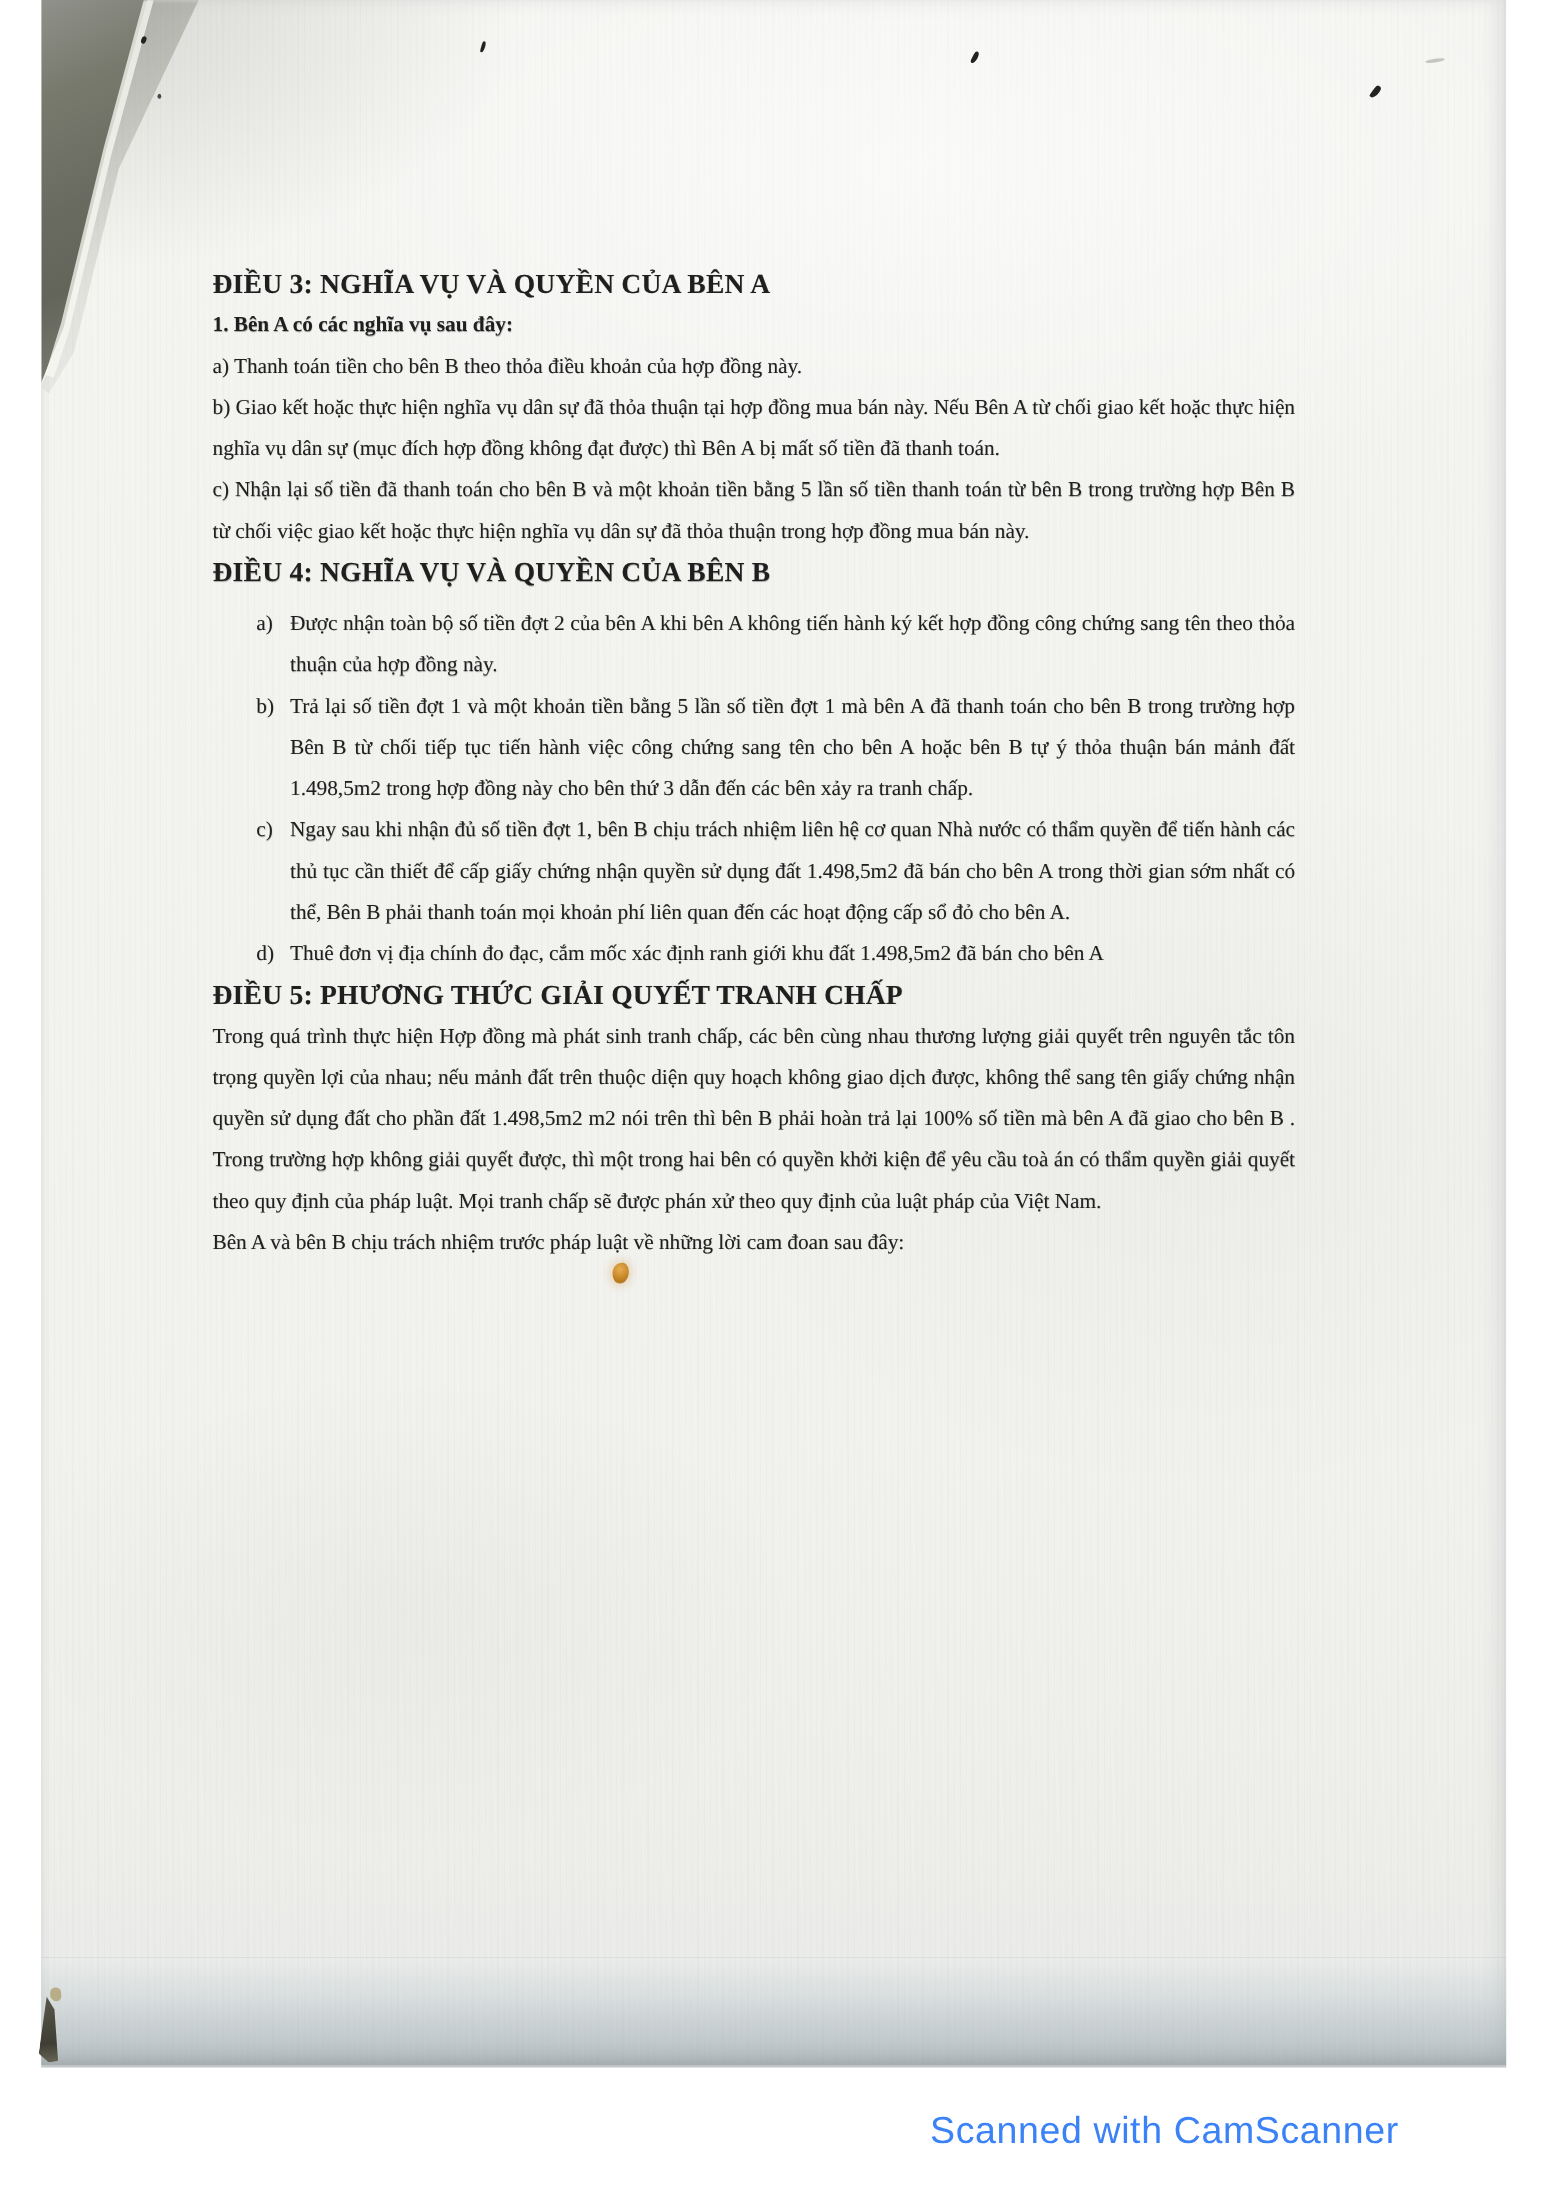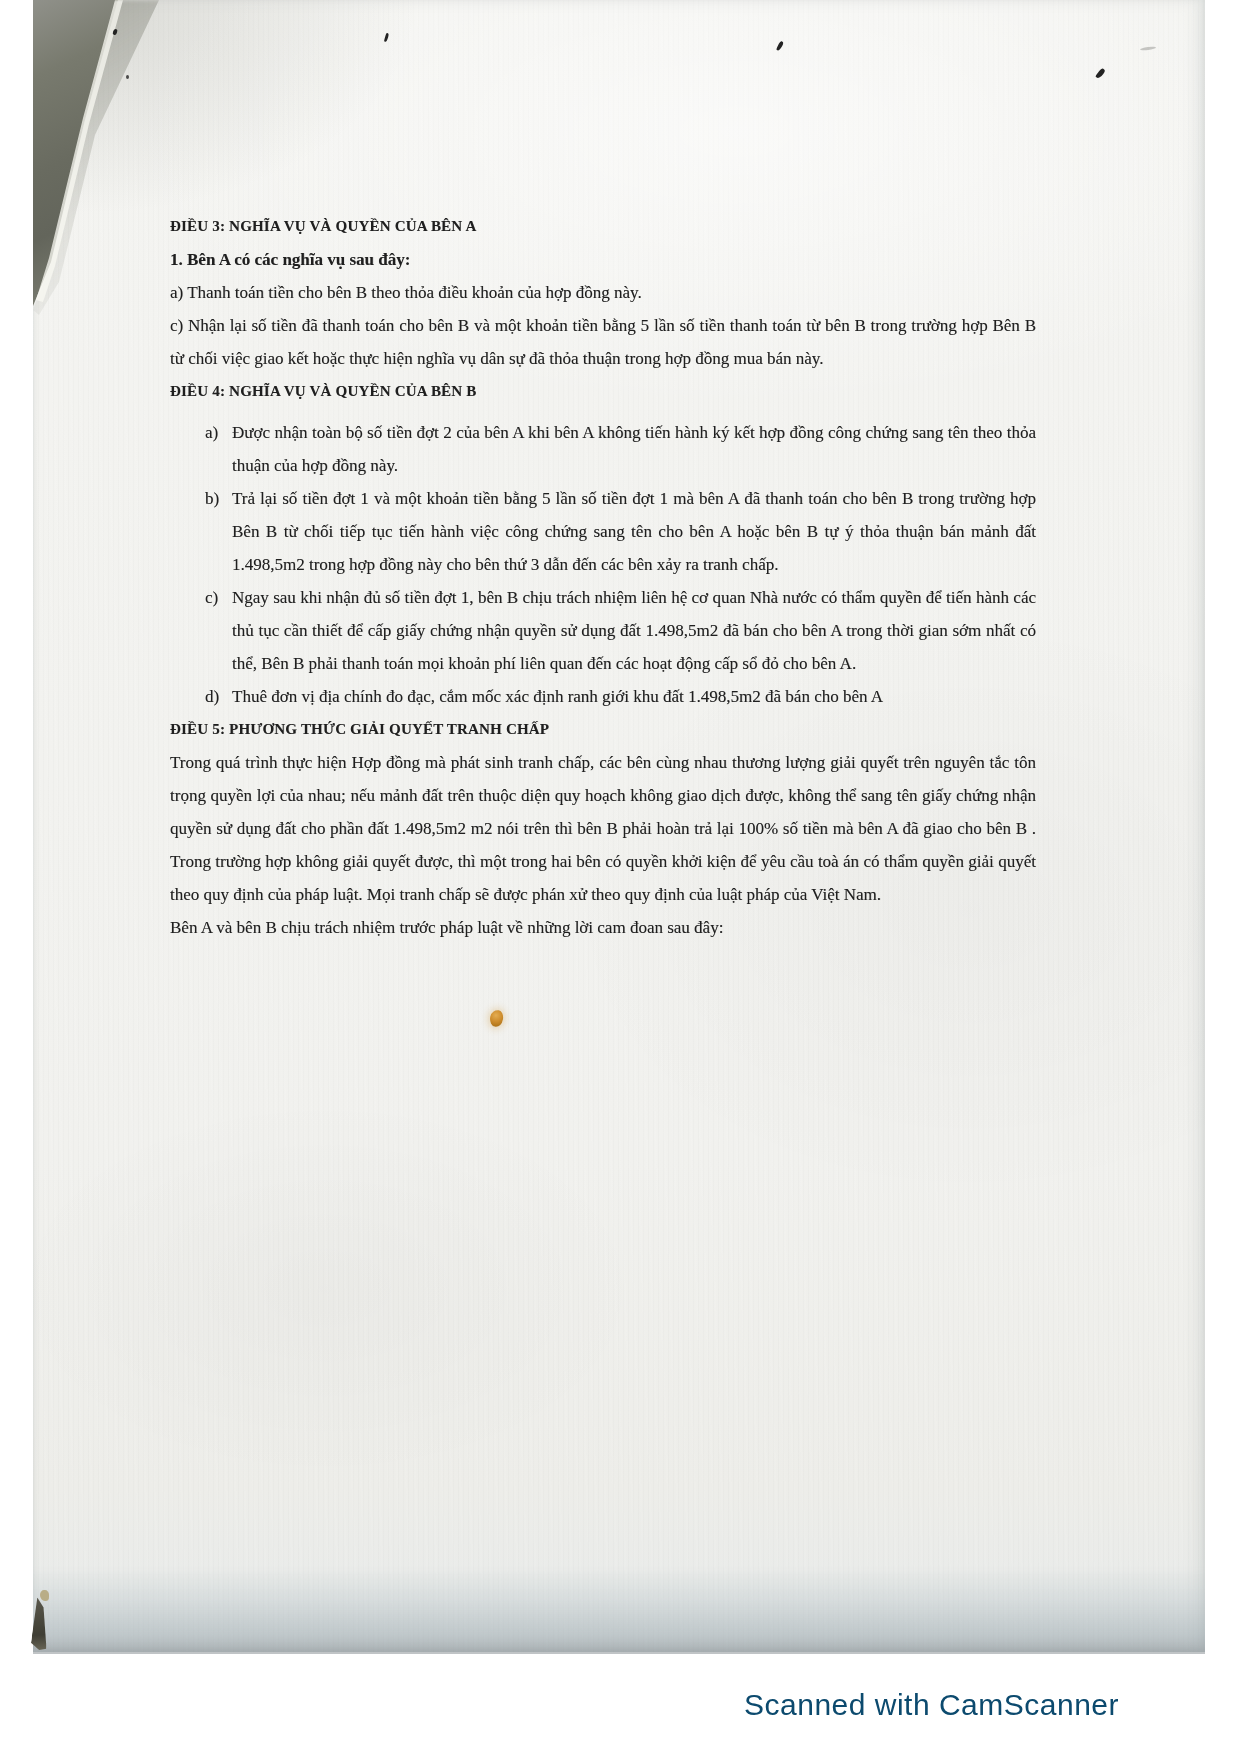--- a/index.html
+++ b/index.html
@@ -89,57 +89,58 @@
     width: 866px;
     font-size: 17px;
     line-height: 33px;
     color: #1f1f1f;
     text-shadow: 0.3px 0.3px 0.6px rgba(25,25,25,0.35);
   }
   .content p { margin: 0; text-align: justify; }
   .heading {
     margin: 0;
     font-weight: bold;
-    font-size: 15px;
+    font-size: 22px;
     letter-spacing: 0.2px;
     text-align: left;
   }
   .bold-line { font-weight: bold; text-align: left; }
   .sec4-head { margin-top: 45px; }
   .sec6-head { margin-top: 42px; }
   .items { margin-top: 8px; }
   .item { position: relative; padding-left: 62px; }
   .item .marker { position: absolute; left: 35px; top: 0; }
   .plain { text-align: left; }
 
   
   .watermark {
     position: absolute;
     left: 744px; top: 1688px;
     font-family: "Liberation Sans", "DejaVu Sans", sans-serif;
     font-size: 30px;
     letter-spacing: 0.5px;
-    color: #0c4a6e;
+    color: #3b82f6;
   }
 </style>
 </head>
 <body>
 
 <div class="paper">
   <div class="fold-dark"></div>
   <div class="fold-soft"></div>
   <div class="fold-edge"></div>
   <div class="bottom-band"></div>
 </div>
 
 <div class="content">
 
   <p class="heading">ĐIỀU 3: NGHĨA VỤ VÀ QUYỀN CỦA BÊN A</p>
   <p class="bold-line">1. Bên A có các nghĩa vụ sau đây:</p>
   <p>a) Thanh toán tiền cho bên B theo thỏa điều khoản của hợp đồng này.</p>
+  <p>b) Giao kết hoặc thực hiện nghĩa vụ dân sự đã thỏa thuận tại hợp đồng mua bán này. Nếu Bên A từ chối giao kết hoặc thực hiện nghĩa vụ dân sự (mục đích hợp đồng không đạt được) thì Bên A bị mất số tiền đã thanh toán.</p>
   <p>c) Nhận lại số tiền đã thanh toán cho bên B và một khoản tiền bằng 5 lần số tiền thanh toán  từ bên B trong trường hợp Bên B từ chối việc giao kết hoặc thực hiện nghĩa vụ dân sự đã thỏa thuận trong hợp đồng mua bán này.</p>
 
   <p class="heading sec4-head">ĐIỀU 4: NGHĨA VỤ VÀ QUYỀN CỦA BÊN B</p>
   <div class="items">
     <p class="item"><span class="marker">a)</span><span>Được nhận toàn bộ số tiền đợt 2 của bên  A khi bên A không tiến hành ký kết hợp đồng công chứng sang tên theo thỏa thuận của hợp đồng này.</span></p>
     <p class="item"><span class="marker">b)</span><span>Trả lại số tiền đợt 1 và một khoản tiền bằng 5 lần số tiền đợt 1 mà bên A đã thanh toán cho bên B trong trường hợp Bên B từ chối tiếp tục tiến hành việc công chứng sang tên cho bên A hoặc bên B tự ý thỏa thuận bán mảnh đất 1.498,5m2  trong hợp đồng này cho bên thứ 3 dẫn đến các bên xảy ra tranh chấp.</span></p>
     <p class="item"><span class="marker">c)</span><span>Ngay sau khi nhận đủ số tiền đợt 1, bên B chịu trách nhiệm liên hệ cơ quan Nhà nước có thẩm quyền để tiến hành các thủ tục cần thiết để cấp giấy chứng nhận quyền sử dụng đất 1.498,5m2  đã bán cho bên A trong thời gian sớm nhất có thể, Bên B phải thanh toán mọi khoản phí liên quan đến các hoạt động cấp sổ đỏ cho bên A.</span></p>
     <p class="item"><span class="marker">d)</span><span>Thuê đơn vị địa chính đo đạc, cắm mốc xác định ranh giới khu đất 1.498,5m2  đã bán cho bên A</span></p>
   </div>
 

